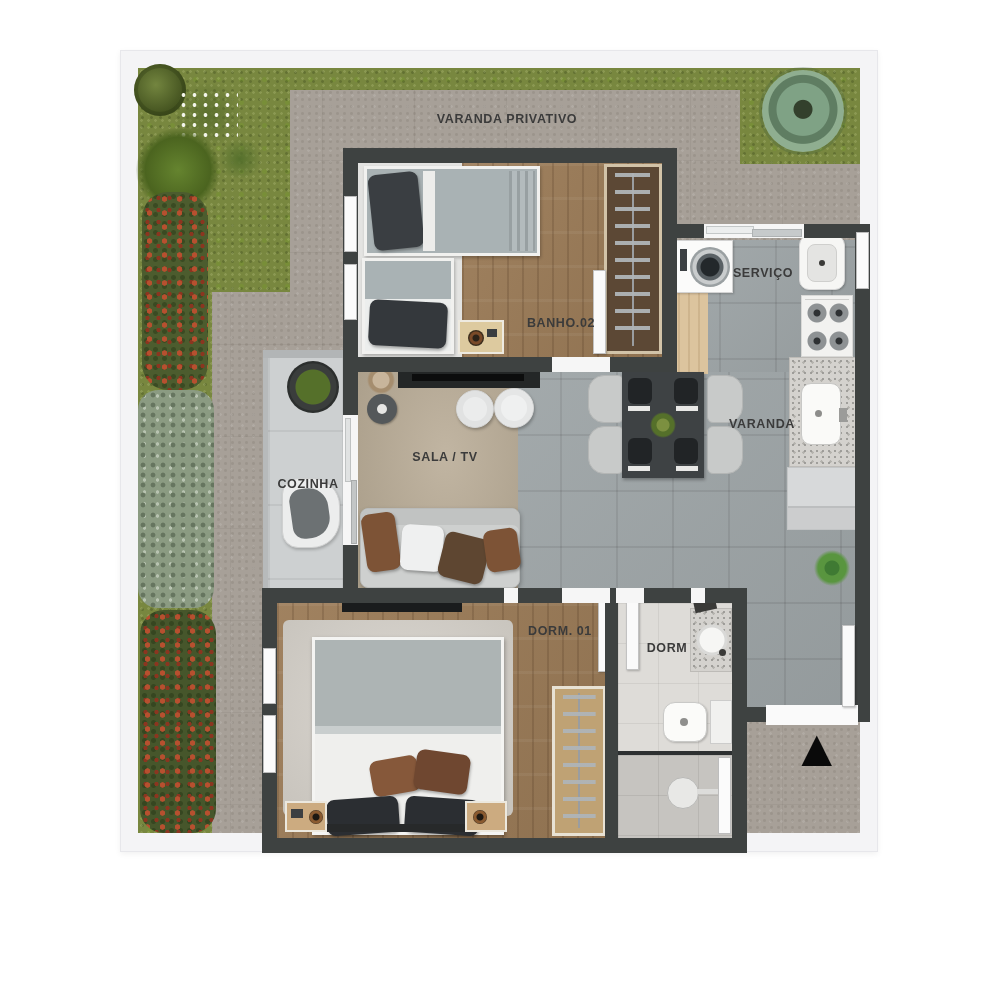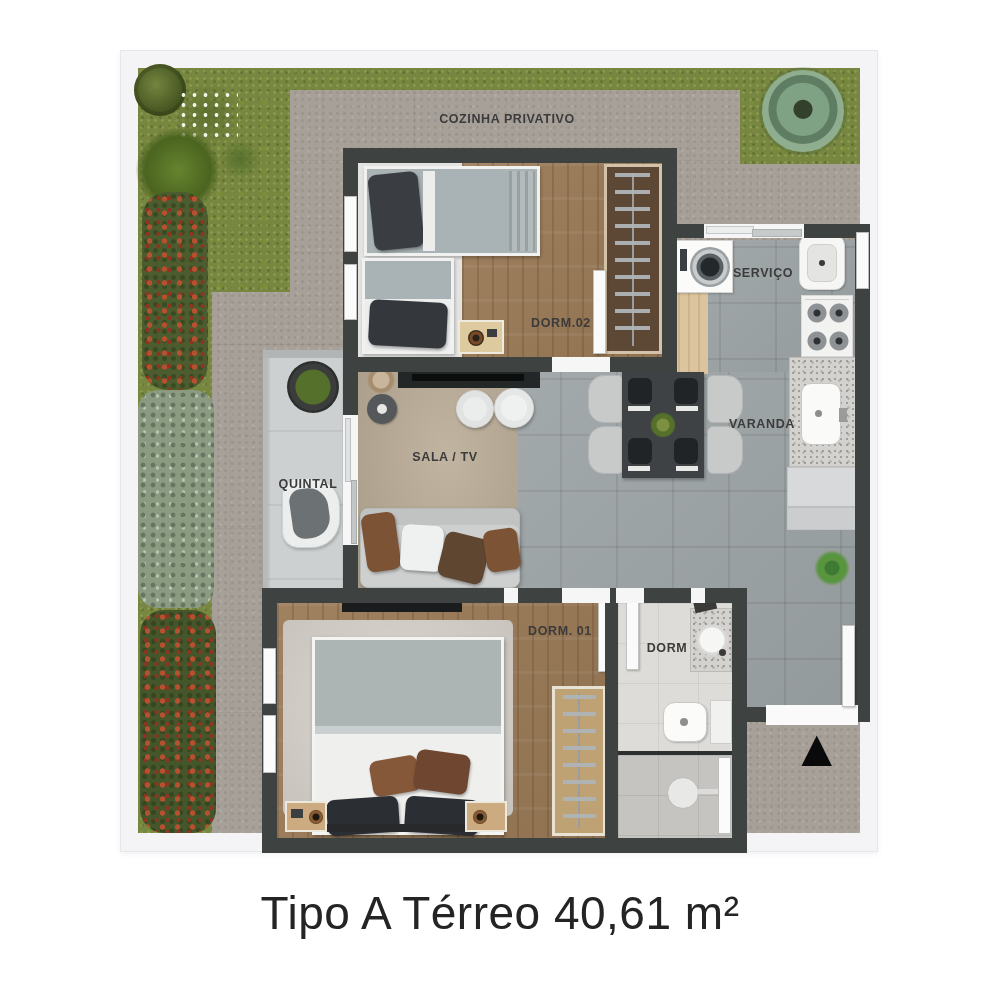--- a/index.html
+++ b/index.html
@@ -245,23 +245,22 @@
   <div class="win" style="left:263px;top:715px;width:13px;height:58px;"></div>
   <div class="wall" style="left:262px;top:838px;width:485px;height:15px;"></div>
   <div class="wall" style="left:732px;top:588px;width:15px;height:265px;"></div>
   <div class="wall" style="left:605px;top:603px;width:13px;height:235px;"></div>
 
   <div class="wall" style="left:732px;top:707px;width:138px;height:15px;"></div>
   <div style="left:766px;top:705px;width:92px;height:20px;background:#fafafa;z-index:21;"></div>
   <div class="leaf" style="left:842px;top:625px;width:13px;height:82px;z-index:22;"></div>
   <div class="tri" style="left:791px;top:722px;">▲</div>
 
-  <div class="lbl" style="left:507px;top:119px;">COZINHA PRIVATIVO</div>
-  <div class="lbl" style="left:561px;top:323px;">DORM.02</div>
+  <div class="lbl" style="left:507px;top:119px;">VARANDA PRIVATIVO</div>
+  <div class="lbl" style="left:561px;top:323px;">BANHO.02</div>
   <div class="lbl" style="left:763px;top:273px;">SERVIÇO</div>
   <div class="lbl" style="left:762px;top:424px;">VARANDA</div>
   <div class="lbl" style="left:445px;top:457px;text-align:center;">SALA / TV</div>
-  <div class="lbl" style="left:308px;top:484px;">QUINTAL</div>
+  <div class="lbl" style="left:308px;top:484px;">COZINHA</div>
   <div class="lbl" style="left:560px;top:631px;">DORM. 01</div>
   <div class="lbl" style="left:667px;top:648px;">DORM</div>
 
-  <div class="caption">Tipo A Térreo 40,61 m²</div>
 </div>
 
 </body></html>

